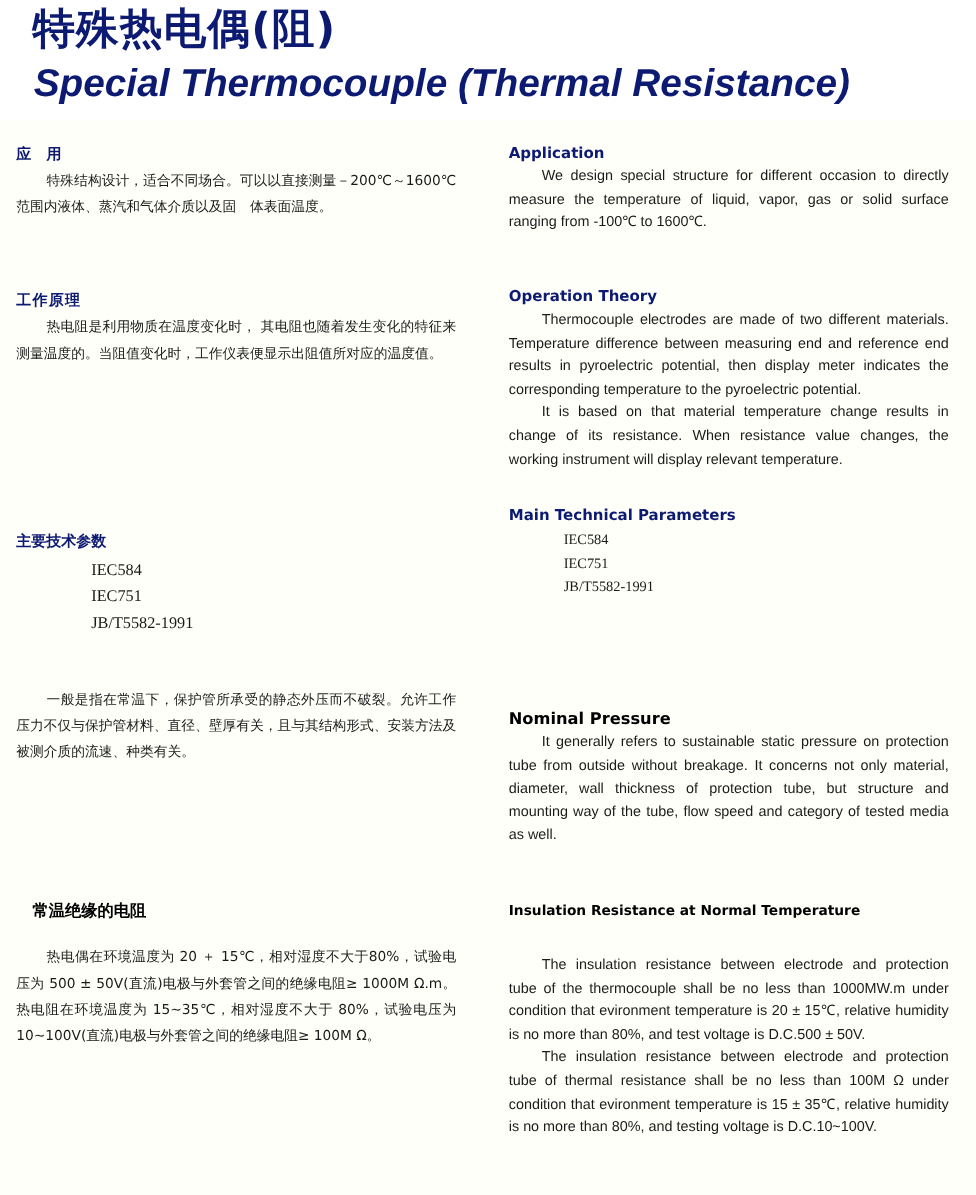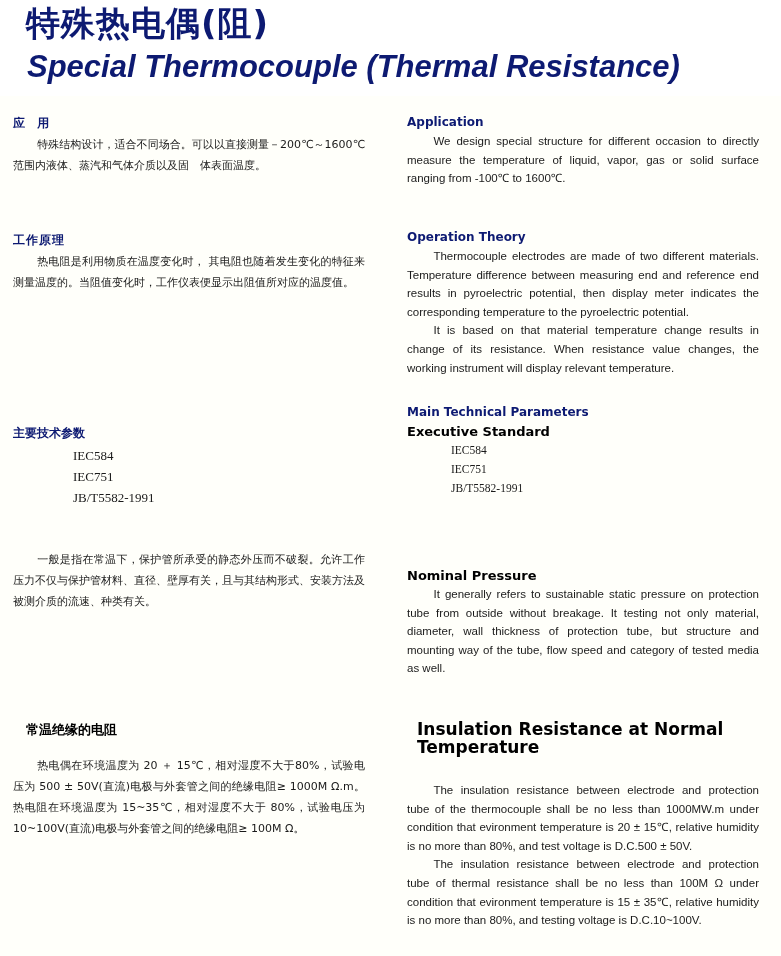--- a/index.html
+++ b/index.html
@@ -84,37 +84,36 @@
 <section class="col left" style="top:424px;">
   <div class="h-blue" style="margin-bottom:3px;">主要技术参数</div>
   <ul class="std-list">
     <li>IEC584</li>
     <li>IEC751</li>
     <li>JB/T5582-1991</li>
   </ul>
 </section>
 <section class="col right" style="top:403px;">
   <div class="h-blue" style="margin-bottom:2px;">Main Technical Parameters</div>
-  <div class="h-black" style="margin-bottom:0px;">Executive Standard</div>
   <ul class="std-list">
     <li>IEC584</li>
     <li>IEC751</li>
     <li>JB/T5582-1991</li>
   </ul>
 </section>
 
 <section class="col left" style="top:549px;">
   <p class="p-cn">一般是指在常温下，保护管所承受的静态外压而不破裂。允许工作压力不仅与保护管材料、直径、壁厚有关，且与其结构形式、安装方法及被测介质的流速、种类有关。</p>
 </section>
 <section class="col right" style="top:567px;">
   <div class="h-black" style="margin-bottom:0px;">Nominal Pressure</div>
-  <p class="p-en">It generally refers to sustainable static pressure on protection tube  from outside without breakage. It testing not only material, diameter, wall thickness of protection tube, but structure and mounting way of the tube, flow speed and category of tested media as well.</p>
+  <p class="p-en">It generally refers to sustainable static pressure on protection tube  from outside without breakage. It concerns not only material, diameter, wall thickness of protection tube, but structure and mounting way of the tube, flow speed and category of tested media as well.</p>
 </section>
 
 <section class="col left" style="top:721px;">
   <div class="h-black" style="padding-left:13px; margin-bottom:16px;">常温绝缘的电阻</div>
   <p class="p-cn">热电偶在环境温度为 20 ＋ 15℃，相对湿度不大于80%，试验电压为 500 ± 50V(直流)电极与外套管之间的绝缘电阻≥ 1000M Ω.m。热电阻在环境温度为 15~35℃，相对湿度不大于 80%，试验电压为 10~100V(直流)电极与外套管之间的绝缘电阻≥ 100M Ω。</p>
 </section>
 <section class="col right" style="top:720px;">
-  <div class="h-black" style="margin-bottom:25px; font-size:17px;margin-left:10px;">Insulation Resistance at Normal Temperature</div>
+  <div class="h-black" style="margin-bottom:25px; font-size:11px;">Insulation Resistance at Normal Temperature</div>
   <p class="p-en">The insulation resistance between electrode and protection tube of the thermocouple shall be no less than 1000MW.m under condition that evironment temperature is 20 ± 15℃, relative humidity is no more than 80%, and test voltage is D.C.500 ± 50V.</p>
   <p class="p-en">The insulation resistance between electrode and protection tube of thermal resistance shall be no less than 100M Ω under condition that evironment temperature is 15 ± 35℃, relative humidity is no more than 80%, and testing voltage is D.C.10~100V.</p>
 </section>
 
 </body></html>

